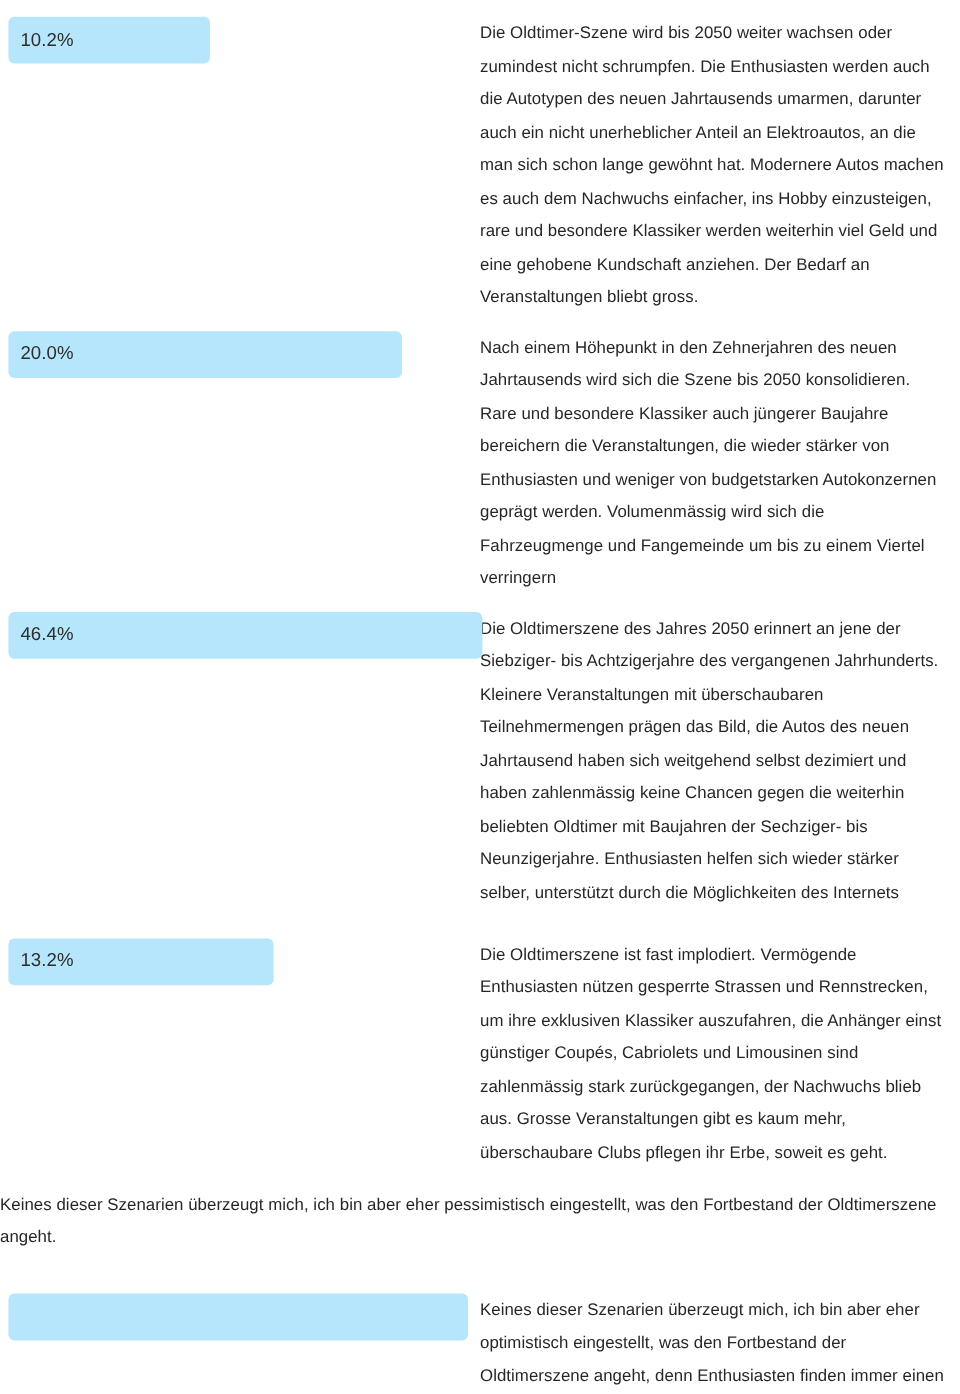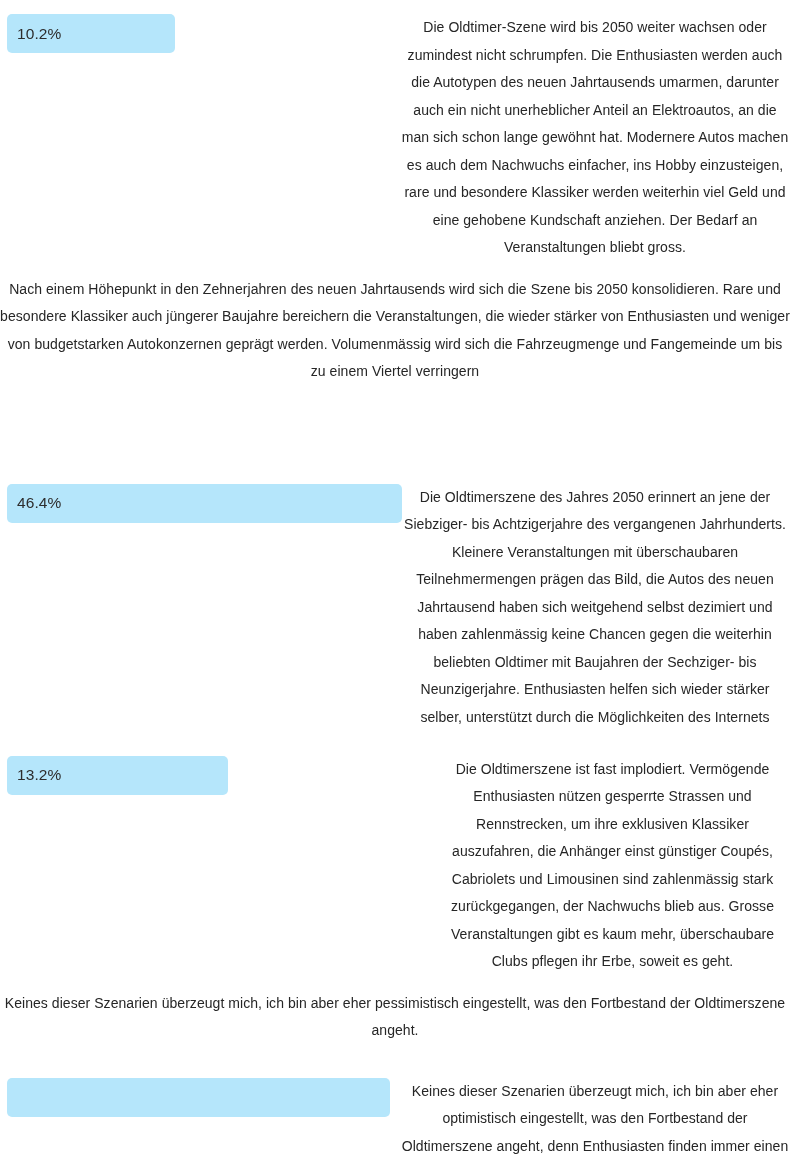--- a/index.html
+++ b/index.html
@@ -11,21 +11,20 @@
     width: 800px;
     height: 1162px;
     font-family: "Liberation Sans", sans-serif;
     overflow: hidden;
   }
   .survey-results {
     position: relative;
     width: 800px;
     height: 1162px;
     box-sizing: border-box;
-    text-align: center;
   }
   .result-row {
     position: relative;
     display: flex;
     align-items: flex-start;
     width: 100%;
     box-sizing: border-box;
   }
   .bar-cell {
     position: relative;
@@ -75,37 +74,42 @@
       <div class="bar" style="width: 168px; background: rgb(181, 230, 251);">
         <span class="bar-label">10.2%</span>
       </div>
     </div>
     <div class="text-cell">
       <p>Die Oldtimer-Szene wird bis 2050 weiter wachsen oder zumindest nicht schrumpfen. Die Enthusiasten werden auch die Autotypen des neuen Jahrtausends umarmen, darunter auch ein nicht unerheblicher Anteil an Elektroautos, an die man sich schon lange gewöhnt hat. Modernere Autos machen es auch dem Nachwuchs einfacher, ins Hobby einzusteigen, rare und besondere Klassiker werden weiterhin viel Geld und eine gehobene Kundschaft anziehen. Der Bedarf an Veranstaltungen bliebt gross.</p>
     </div>
   </div>
 
   <div class="result-row" style="min-height: 208px;">
+    <div class="bar-cell">
+      <div class="bar" style="width: 328px; background: rgb(181, 230, 251);">
+        <span class="bar-label">20.0%</span>
+      </div>
+    </div>
     <div class="text-cell">
       <p>Nach einem Höhepunkt in den Zehnerjahren des neuen Jahrtausends wird sich die Szene bis 2050 konsolidieren. Rare und besondere Klassiker auch jüngerer Baujahre bereichern die Veranstaltungen, die wieder stärker von Enthusiasten und weniger von budgetstarken Autokonzernen geprägt werden. Volumenmässig wird sich die Fahrzeugmenge und Fangemeinde um bis zu einem Viertel verringern</p>
     </div>
   </div>
 
   <div class="result-row" style="min-height: 272px;">
     <div class="bar-cell">
       <div class="bar" style="width: 395px; background: rgb(181, 230, 251);">
         <span class="bar-label">46.4%</span>
       </div>
     </div>
     <div class="text-cell">
       <p>Die Oldtimerszene des Jahres 2050 erinnert an jene der Siebziger- bis Achtzigerjahre des vergangenen Jahrhunderts. Kleinere Veranstaltungen mit überschaubaren Teilnehmermengen prägen das Bild, die Autos des neuen Jahrtausend haben sich weitgehend selbst dezimiert und haben zahlenmässig keine Chancen gegen die weiterhin beliebten Oldtimer mit Baujahren der Sechziger- bis Neunzigerjahre. Enthusiasten helfen sich wieder stärker selber, unterstützt durch die Möglichkeiten des Internets</p>
     </div>
   </div>
 
-  <div class="result-row" style="min-height: 208px; gap: 35px;">
+  <div class="result-row" style="min-height: 208px;">
     <div class="bar-cell">
       <div class="bar" style="width: 221px; background: rgb(181, 230, 251);">
         <span class="bar-label">13.2%</span>
       </div>
     </div>
     <div class="text-cell">
       <p>Die Oldtimerszene ist fast implodiert. Vermögende Enthusiasten nützen gesperrte Strassen und Rennstrecken, um ihre exklusiven Klassiker auszufahren, die Anhänger einst günstiger Coupés, Cabriolets und Limousinen sind zahlenmässig stark zurückgegangen, der Nachwuchs blieb aus. Grosse Veranstaltungen gibt es kaum mehr, überschaubare Clubs pflegen ihr Erbe, soweit es geht.</p>
     </div>
   </div>
 

